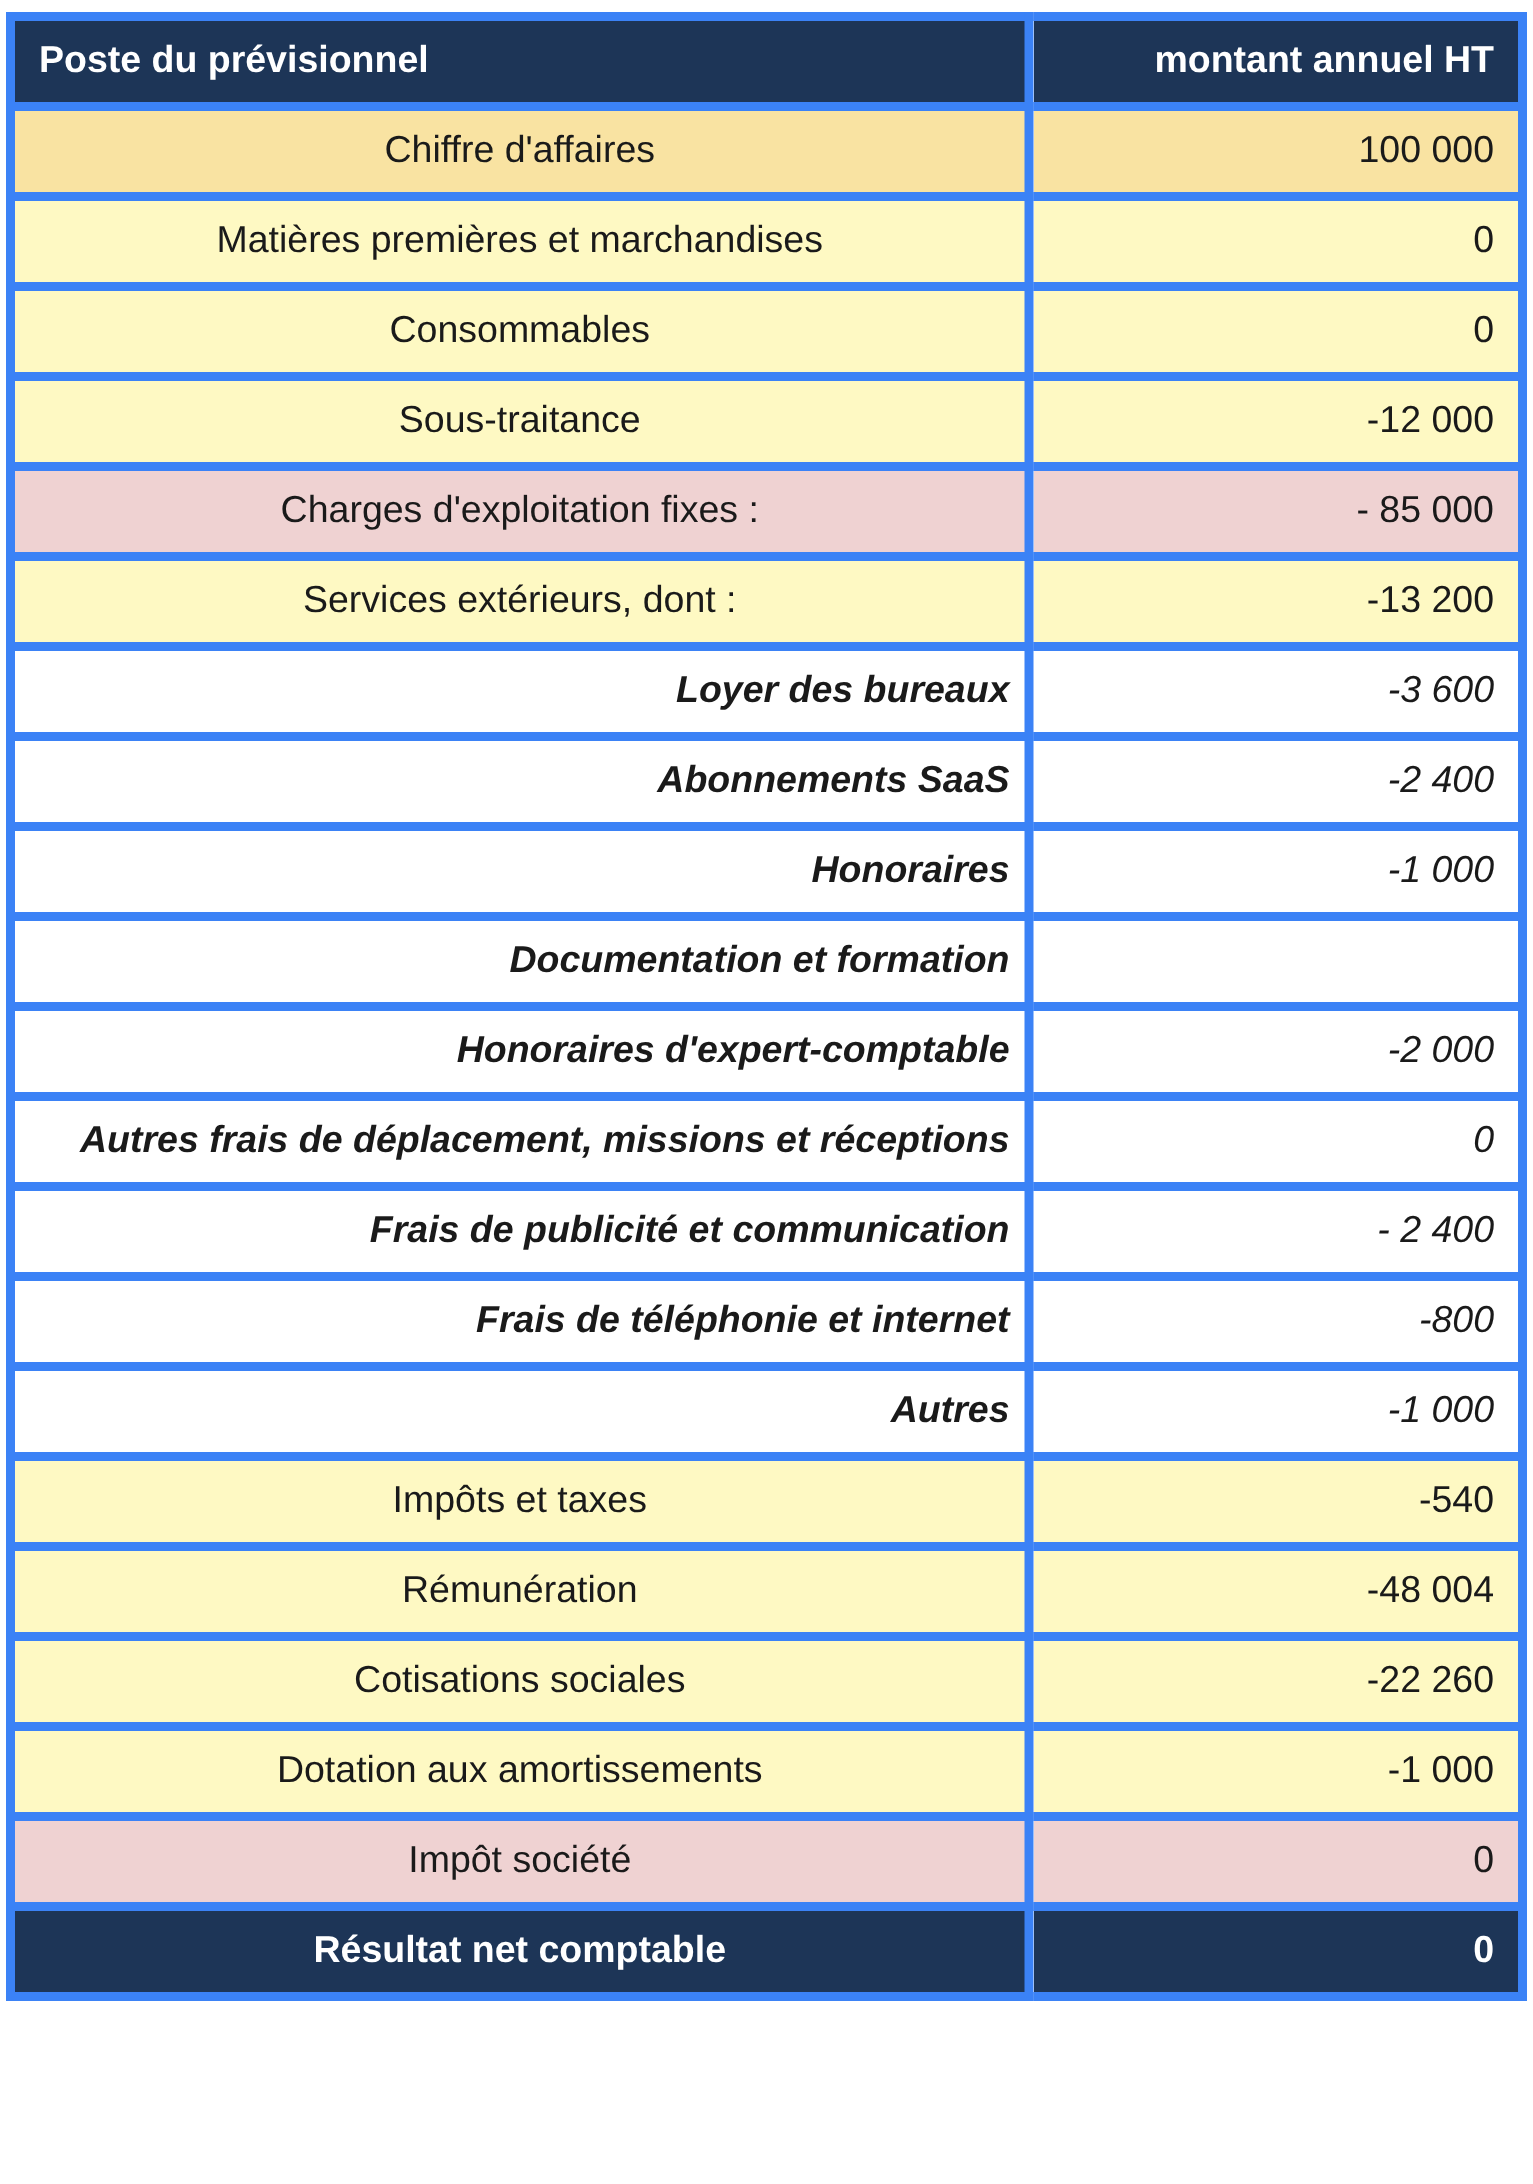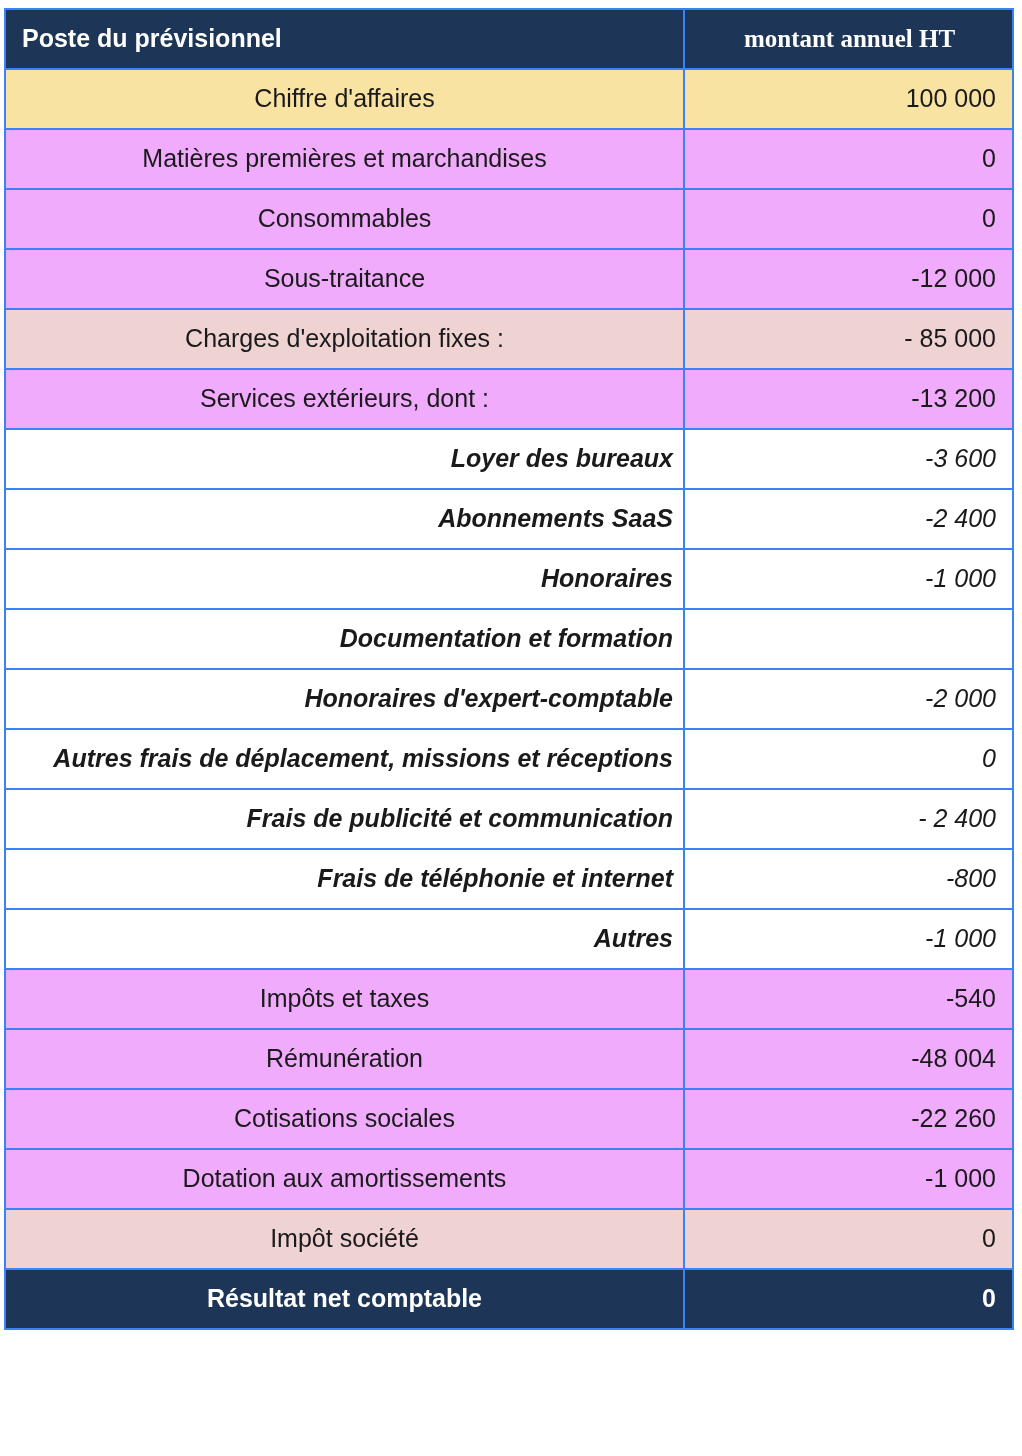--- a/index.html
+++ b/index.html
@@ -29,58 +29,57 @@
     border-collapse: collapse;
     table-layout: fixed;
     border: 2px solid #1a1a1a;
   }
 
   table.forecast col.c-label { width: 679px; }
   table.forecast col.c-amount { width: 329px; }
 
   table.forecast td,
   table.forecast th {
-    border: 2px solid #3b82f6;
+    border: 6px solid #3b82f6;
     height: 60px;
     box-sizing: border-box;
     padding: 0 16px;
     vertical-align: middle;
     font-size: 25px;
     font-weight: 400;
     color: #1a1a1a;
     line-height: 1.1;
     white-space: nowrap;
     overflow: hidden;
   }
 
   table.forecast th {
     background: #1d3557;
     color: #ffffff;
     font-weight: 700;
     font-size: 25px;
     text-align: left;
   }
   table.forecast th.amount-head {
-    text-align: center;
+    text-align: right;
     padding-left: 18px;
-    font-family: Liberation Serif, serif;
   }
 
   td.label { text-align: center; }
   td.amount { text-align: right; padding-right: 14px; }
 
   
   tr.row-revenue td {
     background: #f9e3a2;
   }
   tr.row-section td {
     background: #efd2d2;
   }
   tr.row-plain td {
-    background: #f0abfc;
+    background: #fef9c3;
   }
   tr.row-sub td {
     background: #ffffff;
     font-style: italic;
   }
   tr.row-sub td.label {
     text-align: right;
     padding-right: 10px;
     font-weight: bold;
   }

